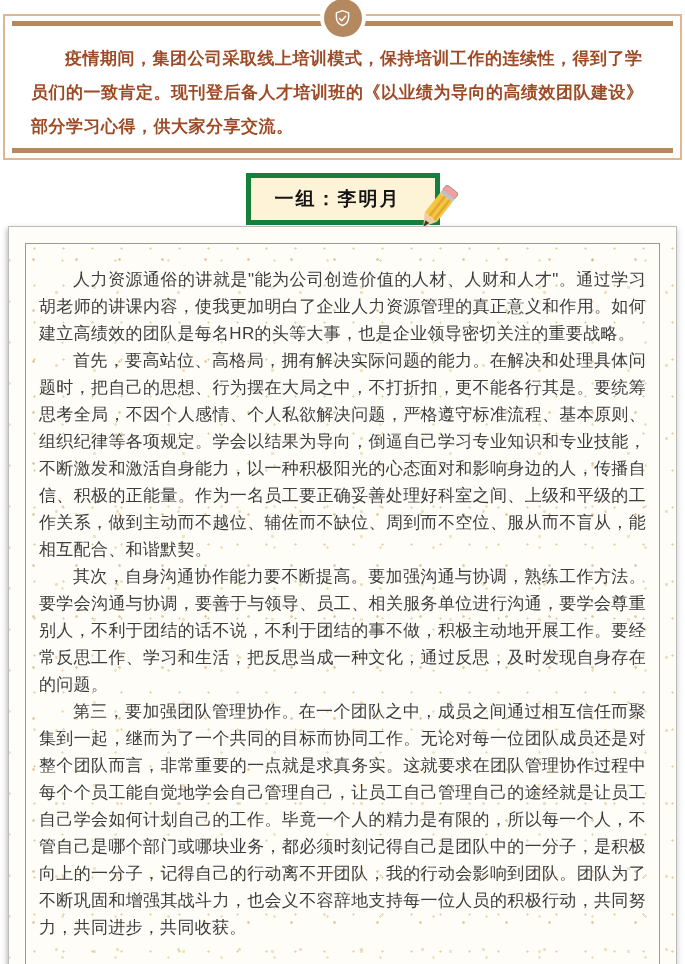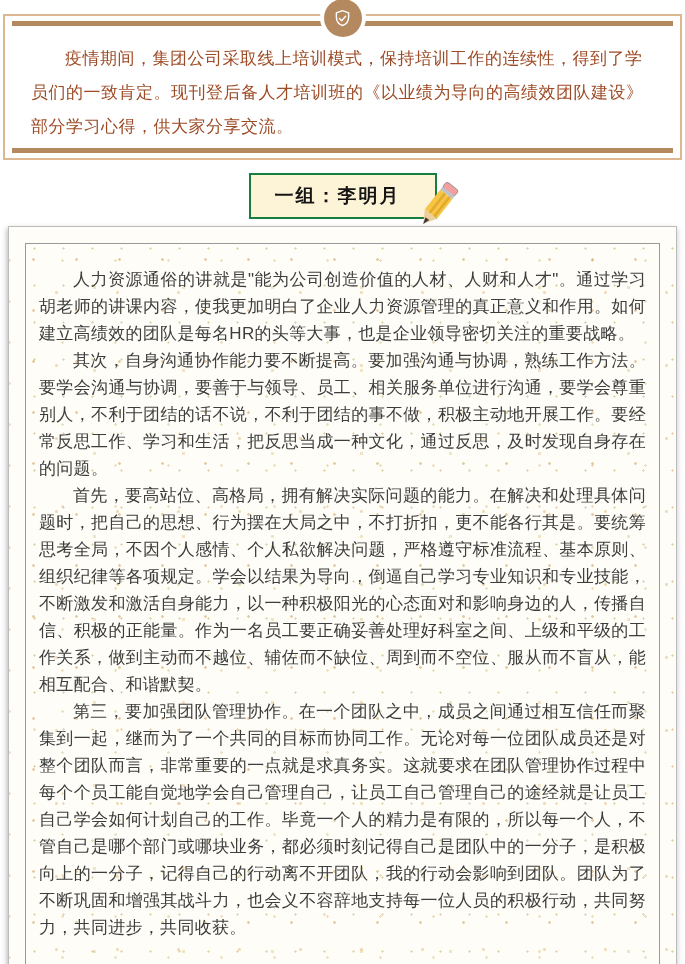--- a/index.html
+++ b/index.html
@@ -11,20 +11,21 @@
     font-family: "Liberation Sans", "DejaVu Sans", sans-serif;
   }
 
   
   .notice {
     position: relative;
     margin: 14px 3px 0;
     border: 2px solid #dcb791;
     padding: 26px 26px 14px;
     background: #fff;
+    font-weight: bold;
   }
   .notice-bar {
     position: absolute; left: 7px; right: 7px; height: 5px;
     background: #b5895f;
   }
   .notice-bar.bar-top { top: 5px; }
   .notice-bar.bar-bottom { bottom: 5px; }
   .badge {
     position: absolute; top: -17px; left: 50%;
     transform: translateX(-50%);
@@ -42,21 +43,21 @@
     text-indent: 2em;
     letter-spacing: 0.5px;
   }
 
   
   .label-row { text-align: center; margin-top: 13px; height: 47px; }
   .author-label {
     position: relative;
     display: inline-block;
     background: #fdf3d7;
-    border: 2px solid #15803d;
+    border: 5px solid #15803d;
     padding: 8px 34px 8px 24px;
     font-size: 19px; font-weight: bold; color: #141414;
     letter-spacing: 2px;
   }
   .pencil {
     position: absolute; right: -18px; bottom: -13px;
     width: 30px; height: 50px;
     transform: rotate(38deg);
   }
 
@@ -119,17 +120,17 @@
         <path d="M4 38 L20 38 L12 51 Z" fill="#edcf9e"></path>
         <path d="M9.5 44 L14.5 44 L12 51 Z" fill="#3b3b3b"></path>
       </svg>
     </span>
   </span>
 </div>
 
 <div class="article-panel">
   <div class="article-inner">
     <p>人力资源通俗的讲就是"能为公司创造价值的人材、人财和人才"。通过学习胡老师的讲课内容，使我更加明白了企业人力资源管理的真正意义和作用。如何建立高绩效的团队是每名HR的头等大事，也是企业领导密切关注的重要战略。</p>
+    <p>首先，要高站位、高格局，拥有解决实际问题的能力。在解决和处理具体问题时，把自己的思想、行为摆在大局之中，不打折扣，更不能各行其是。要统筹思考全局，不因个人感情、个人私欲解决问题，严格遵守标准流程、基本原则、组织纪律等各项规定。学会以结果为导向，倒逼自己学习专业知识和专业技能，不断激发和激活自身能力，以一种积极阳光的心态面对和影响身边的人，传播自信、积极的正能量。作为一名员工要正确妥善处理好科室之间、上级和平级的工作关系，做到主动而不越位、辅佐而不缺位、周到而不空位、服从而不盲从，能相互配合、和谐默契。</p>
     <p>其次，自身沟通协作能力要不断提高。要加强沟通与协调，熟练工作方法。要学会沟通与协调，要善于与领导、员工、相关服务单位进行沟通，要学会尊重别人，不利于团结的话不说，不利于团结的事不做，积极主动地开展工作。要经常反思工作、学习和生活，把反思当成一种文化，通过反思，及时发现自身存在的问题。</p>
-    <p>首先，要高站位、高格局，拥有解决实际问题的能力。在解决和处理具体问题时，把自己的思想、行为摆在大局之中，不打折扣，更不能各行其是。要统筹思考全局，不因个人感情、个人私欲解决问题，严格遵守标准流程、基本原则、组织纪律等各项规定。学会以结果为导向，倒逼自己学习专业知识和专业技能，不断激发和激活自身能力，以一种积极阳光的心态面对和影响身边的人，传播自信、积极的正能量。作为一名员工要正确妥善处理好科室之间、上级和平级的工作关系，做到主动而不越位、辅佐而不缺位、周到而不空位、服从而不盲从，能相互配合、和谐默契。</p>
     <p>第三，要加强团队管理协作。在一个团队之中，成员之间通过相互信任而聚集到一起，继而为了一个共同的目标而协同工作。无论对每一位团队成员还是对整个团队而言，非常重要的一点就是求真务实。这就要求在团队管理协作过程中每个个员工能自觉地学会自己管理自己，让员工自己管理自己的途经就是让员工自己学会如何计划自己的工作。毕竟一个人的精力是有限的，所以每一个人，不管自己是哪个部门或哪块业务，都必须时刻记得自己是团队中的一分子，是积极向上的一分子，记得自己的行动离不开团队，我的行动会影响到团队。团队为了不断巩固和增强其战斗力，也会义不容辞地支持每一位人员的积极行动，共同努力，共同进步，共同收获。</p>
   </div>
 </div>
 
 </body></html>

